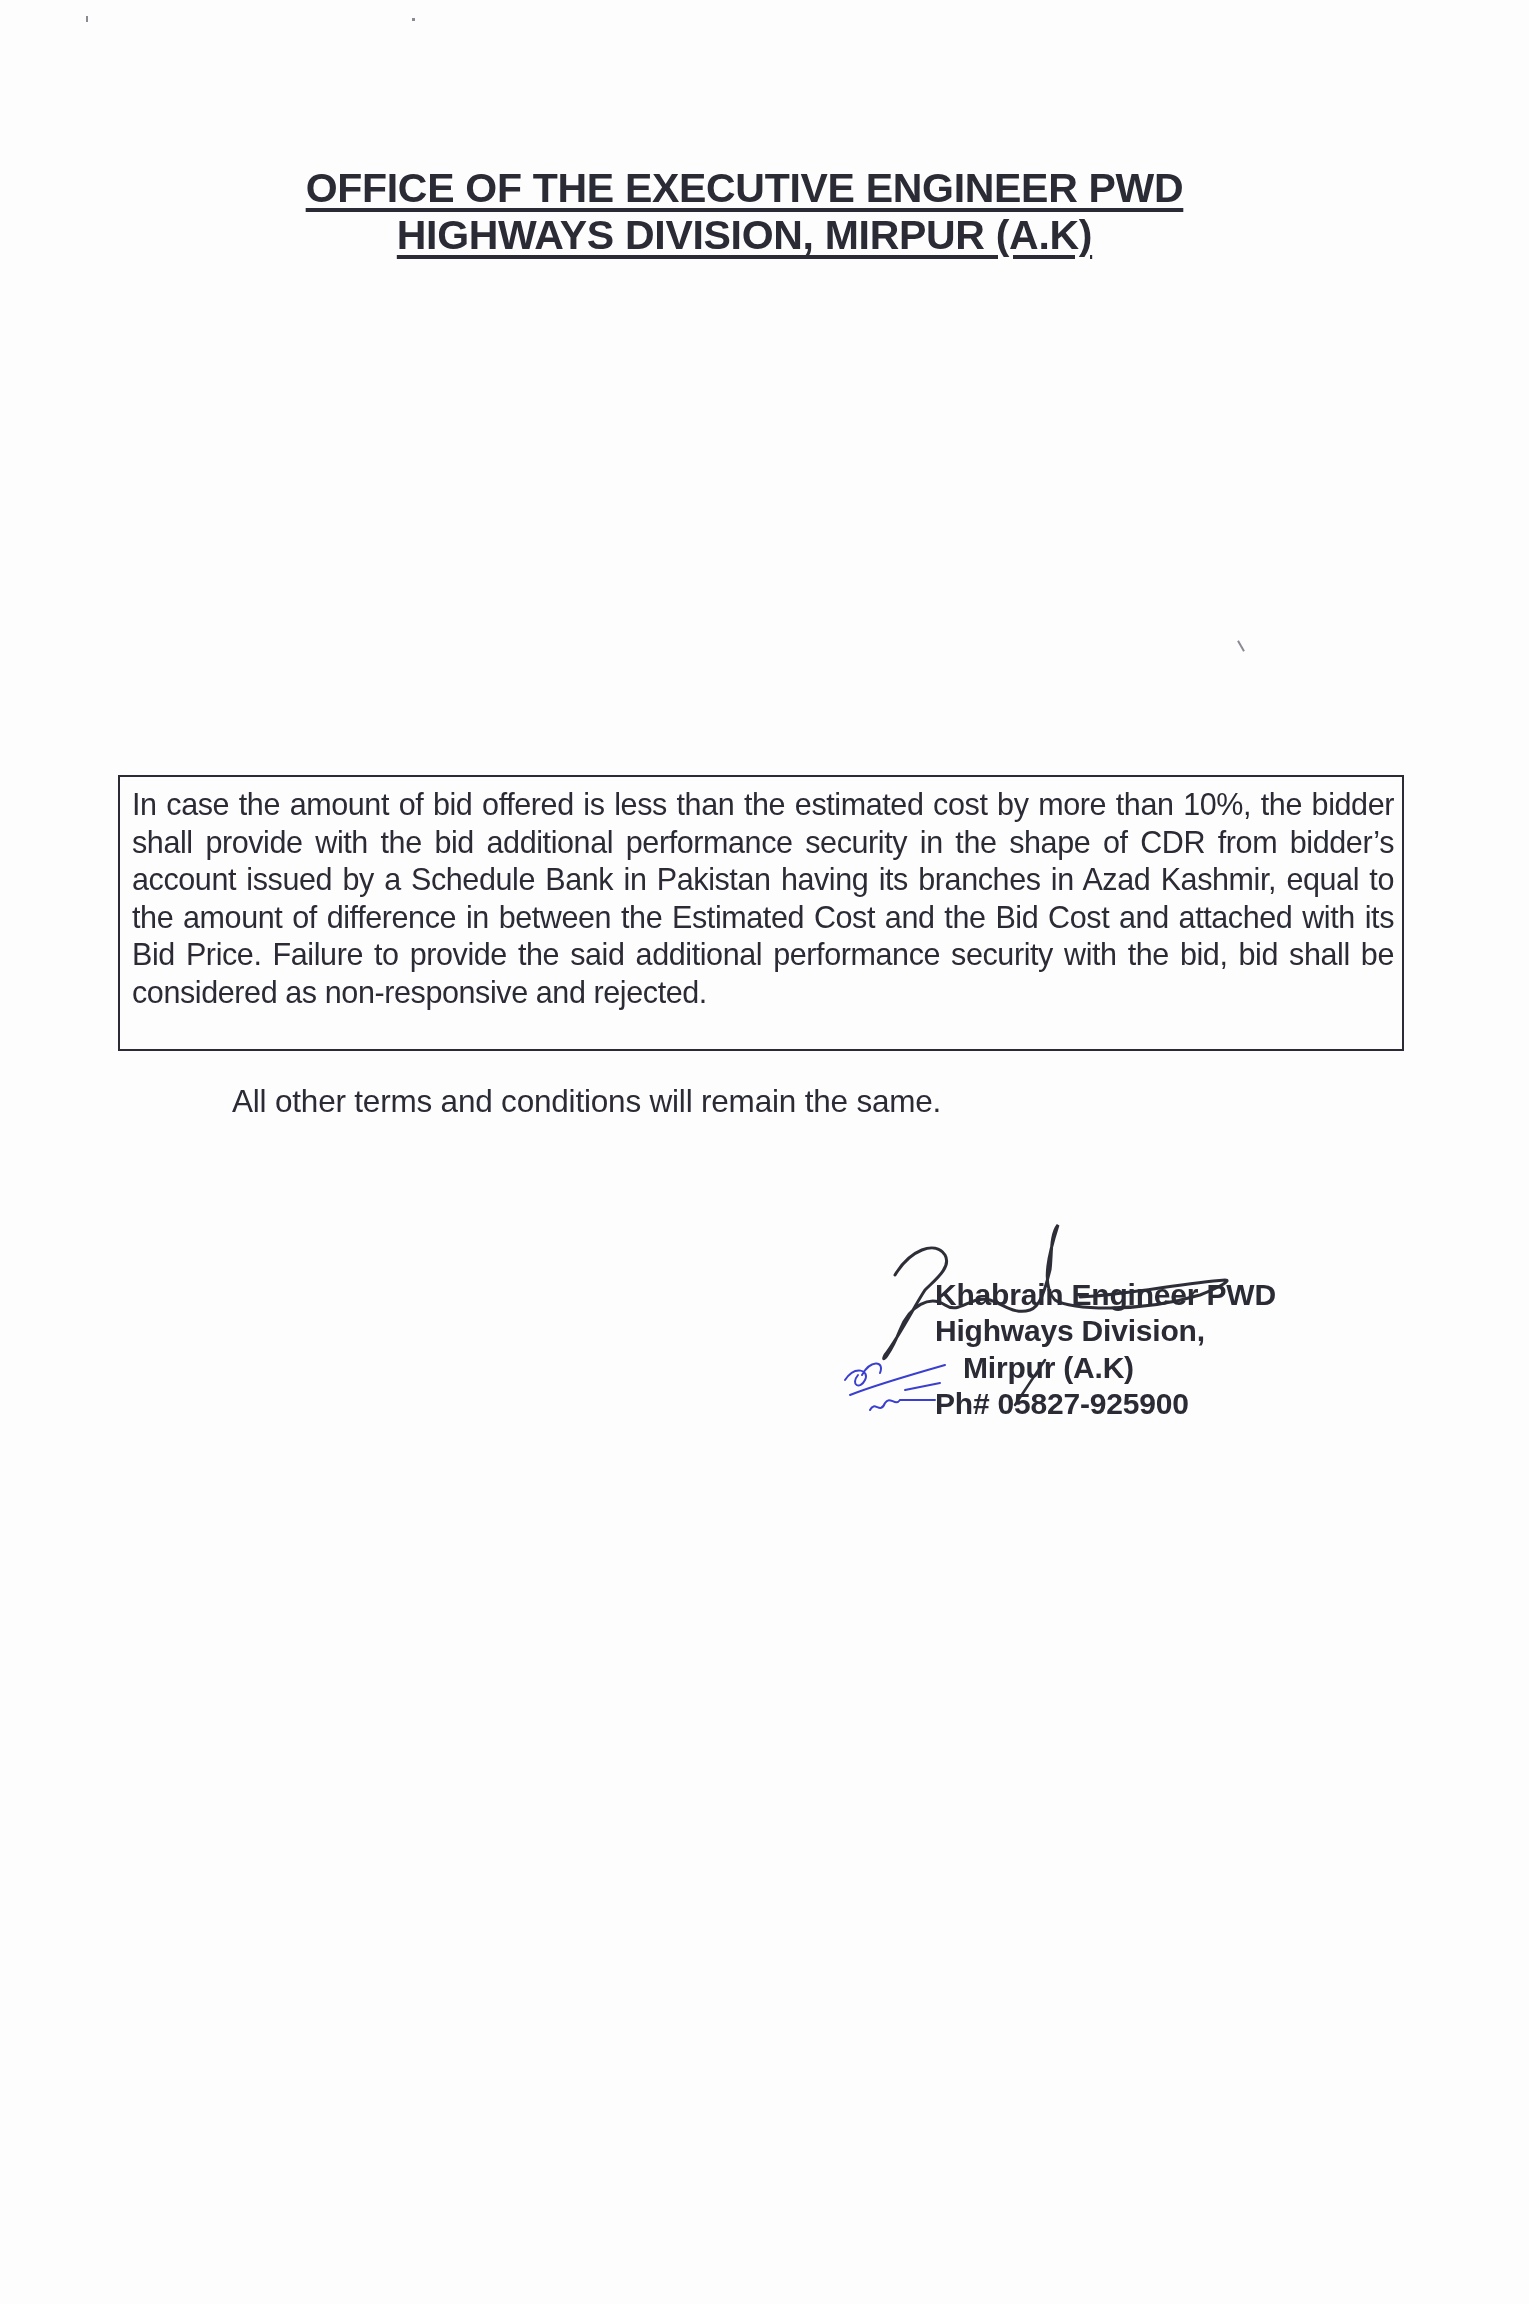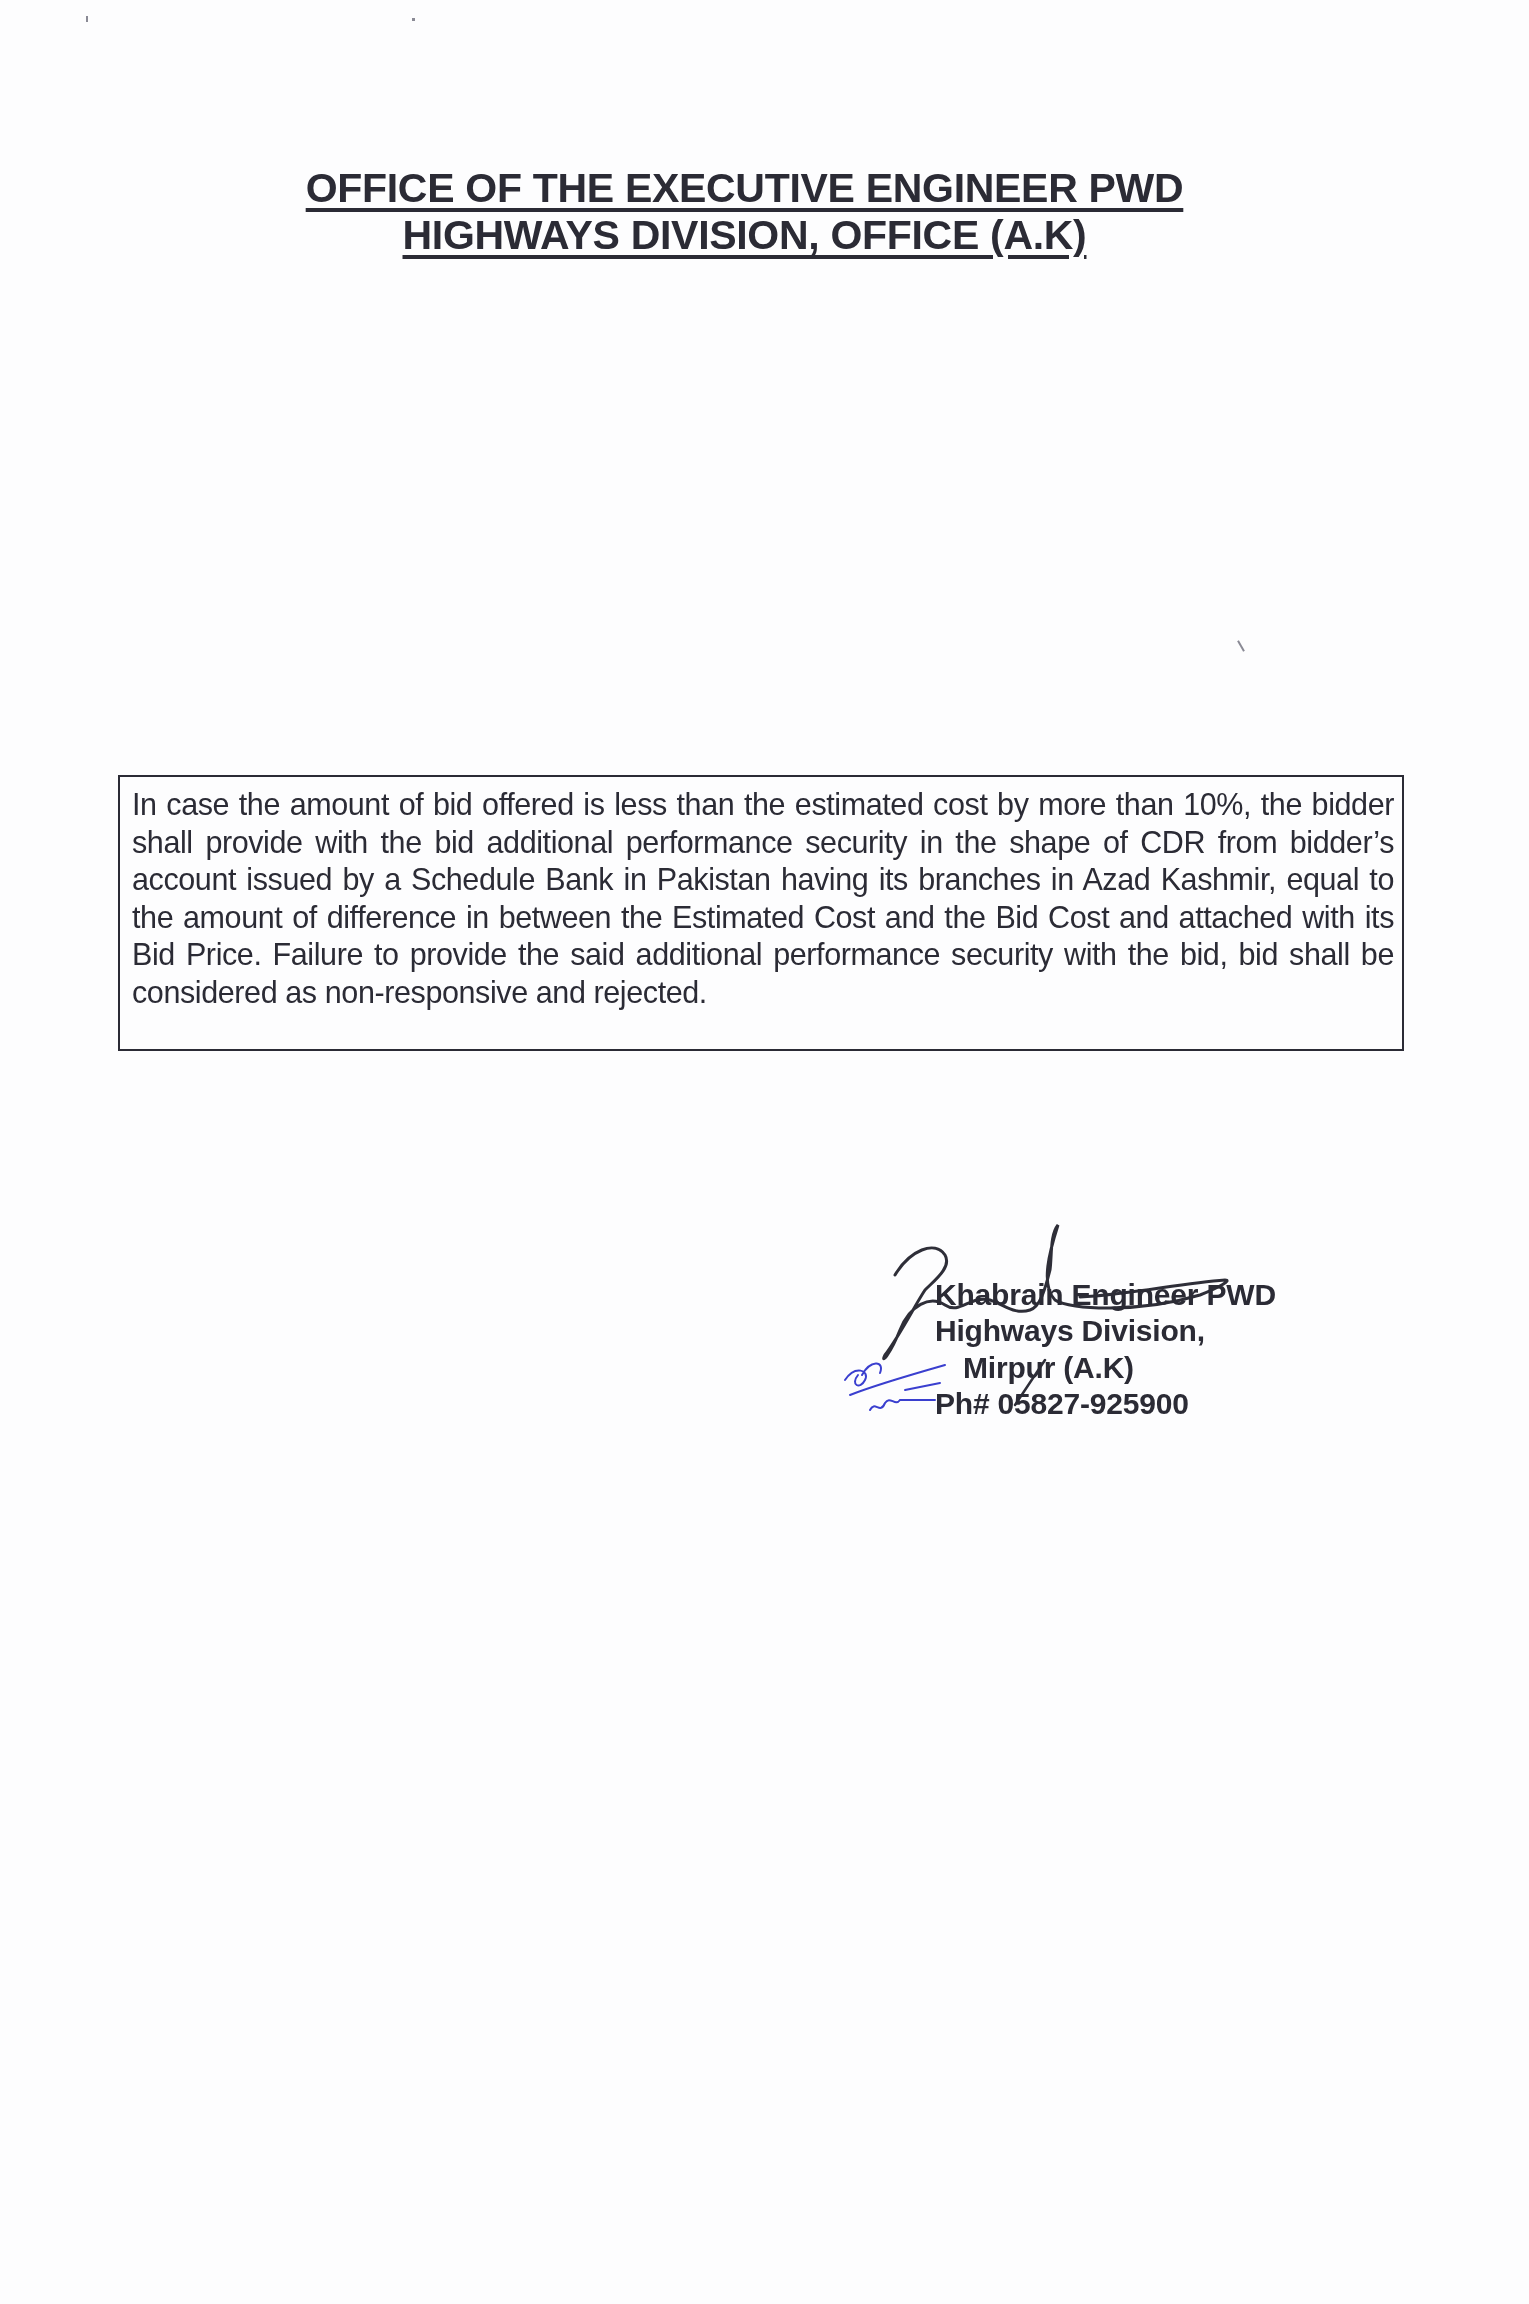--- a/index.html
+++ b/index.html
@@ -58,27 +58,28 @@
 </style>
 </head>
 <body>
 
 <div class="page">
 
   <div id="t1" class="title">
     <span>OFFICE OF THE EXECUTIVE ENGINEER PWD</span>
   </div>
   <div id="t2" class="title">
-    <span>HIGHWAYS DIVISION, OFFICE (A.K)</span>
+    <span>HIGHWAYS DIVISION, MIRPUR (A.K)</span>
   </div>
 
 
 
   <div id="box">In case the amount of bid offered is less than the estimated cost by more than 10%, the bidder shall provide with the bid additional performance security in the shape of CDR from bidder’s account issued by a Schedule Bank in Pakistan having its branches in Azad Kashmir, equal to the amount of difference in between the Estimated Cost and the Bid Cost and attached with its Bid Price. Failure to provide the said additional performance security with the bid, bid shall be considered as non-responsive and rejected.</div>
 
+  <div id="other">All other terms and conditions will remain the same.</div>
 
   <svg id="sig-svg" viewBox="0 0 420 240">
     <path d="M55 80 C 70 55, 95 45, 105 60 C 112 72, 95 85, 85 95 C 75 110, 60 140, 45 160 C 40 170, 50 160, 60 135 C 70 110, 90 100, 105 110 C 120 120, 130 100, 150 105 C 165 110, 175 120, 190 115 C 200 112, 205 95, 210 75 C 212 60, 210 40, 218 30 C 210 55, 200 90, 215 105 C 230 115, 300 118, 360 100 C 380 92, 392 85, 385 85 C 340 88, 290 100, 240 102" fill="none" stroke="#2e2e38" stroke-width="3" stroke-linecap="round"></path>
     <path d="M175 210 L 205 165" fill="none" stroke="#2e2e38" stroke-width="2.5" stroke-linecap="round"></path>
   </svg>
 
   <svg id="initials-svg" viewBox="0 0 120 80">
     <path d="M5 35 C 15 20, 30 25, 25 35 C 20 45, 10 40, 18 30 M 22 30 C 30 15, 45 15, 40 28 M 10 50 C 35 40, 70 30, 105 20 M 30 65 C 35 55, 40 70, 45 58 C 50 50, 55 62, 60 55 L 95 55 M 65 45 L 100 38" fill="none" stroke="#3a3fcf" stroke-width="2" stroke-linecap="round"></path>
   </svg>
 

